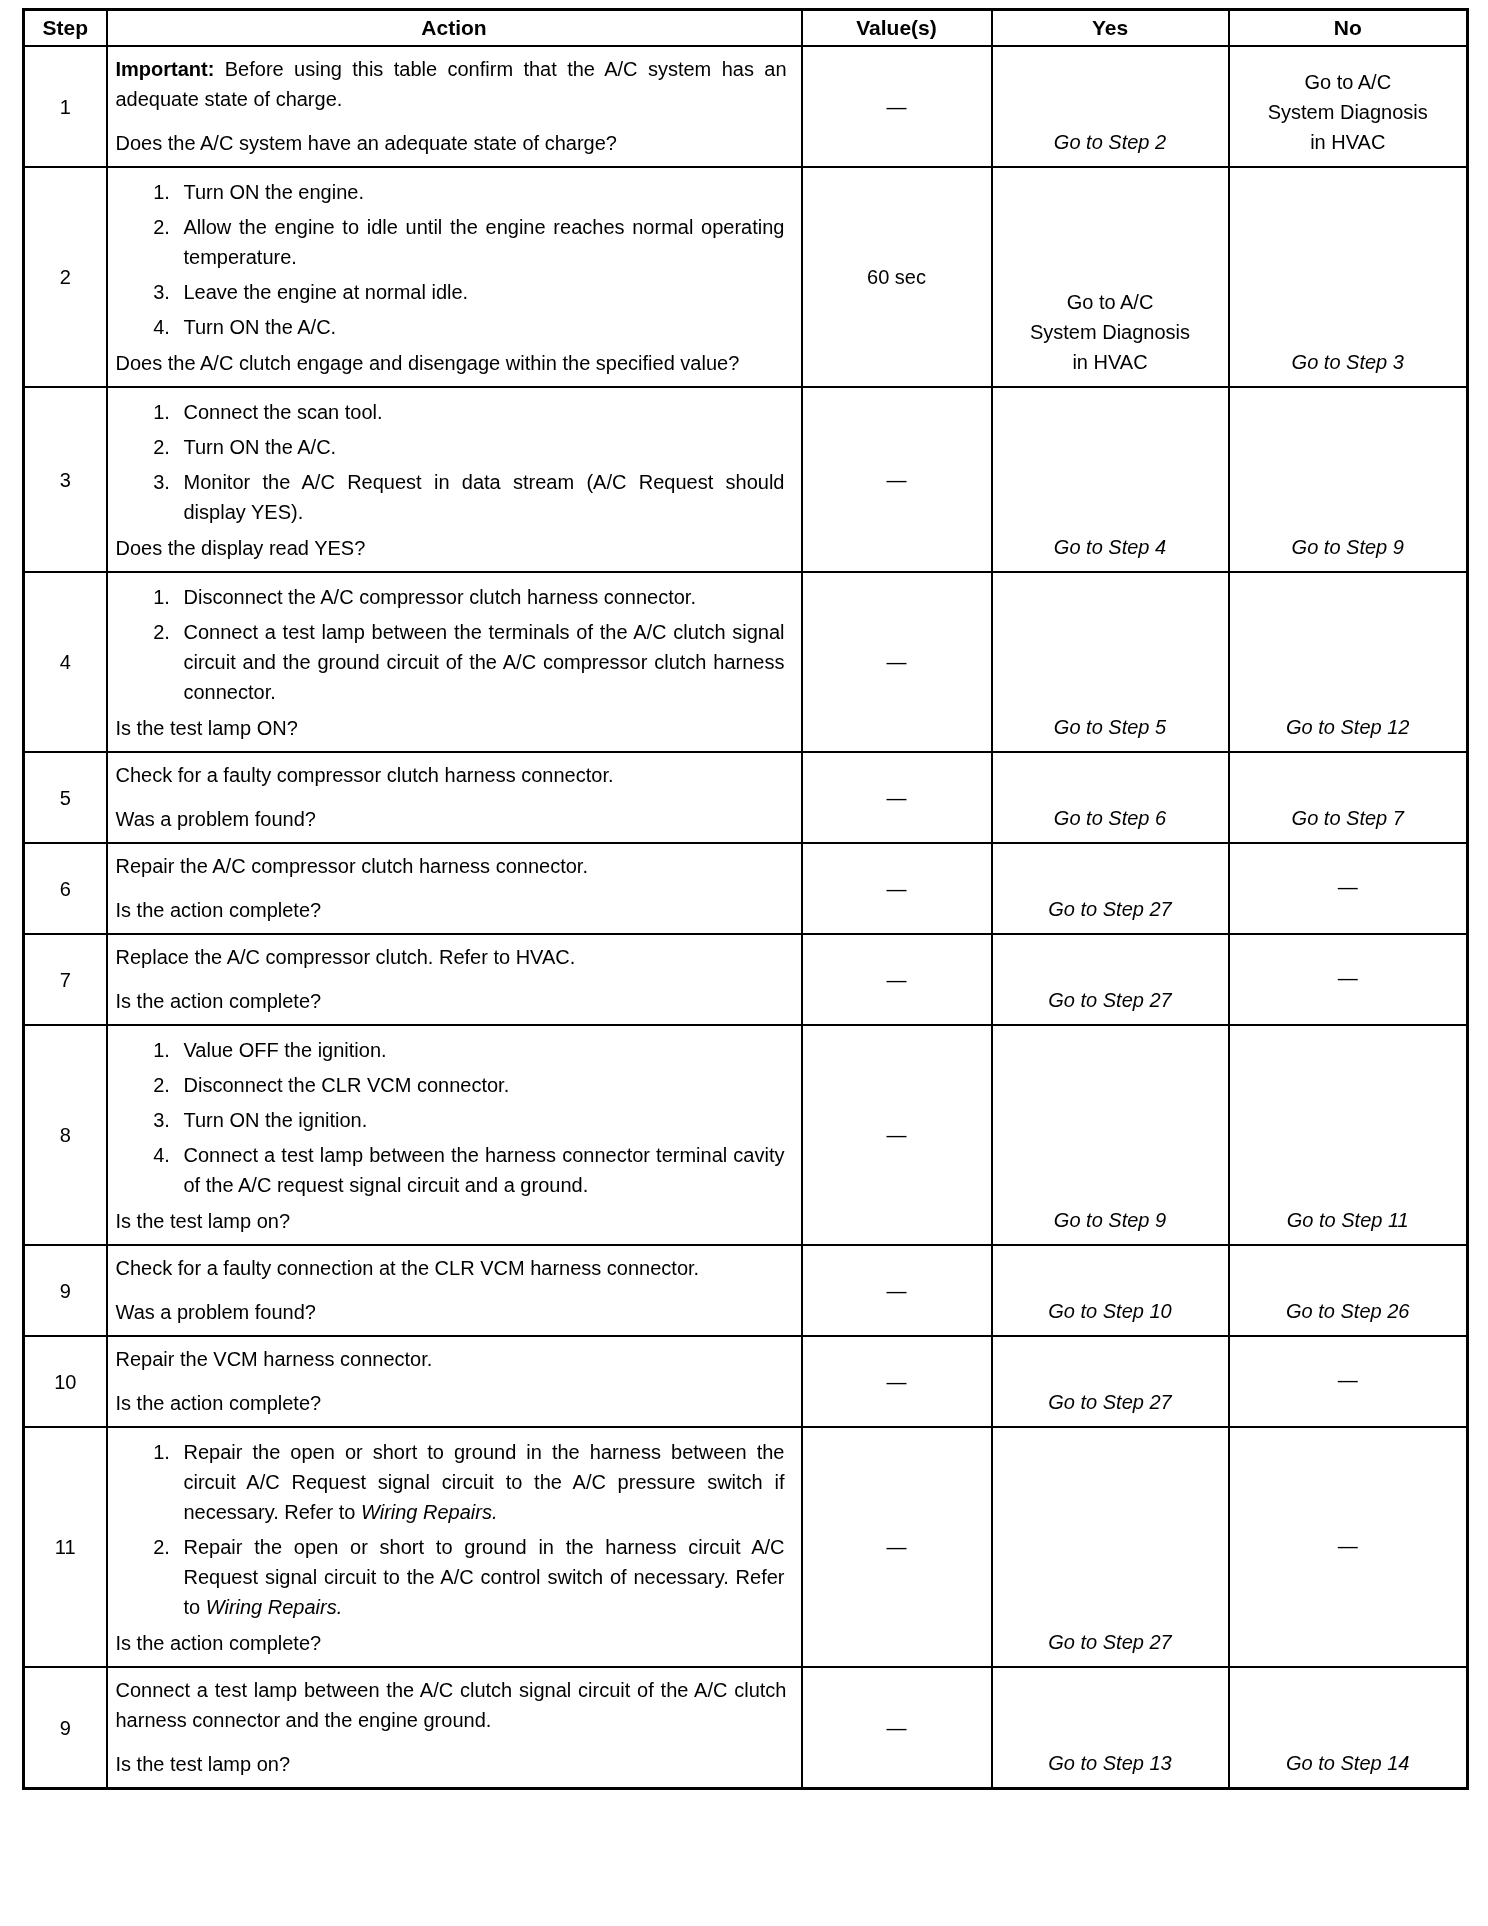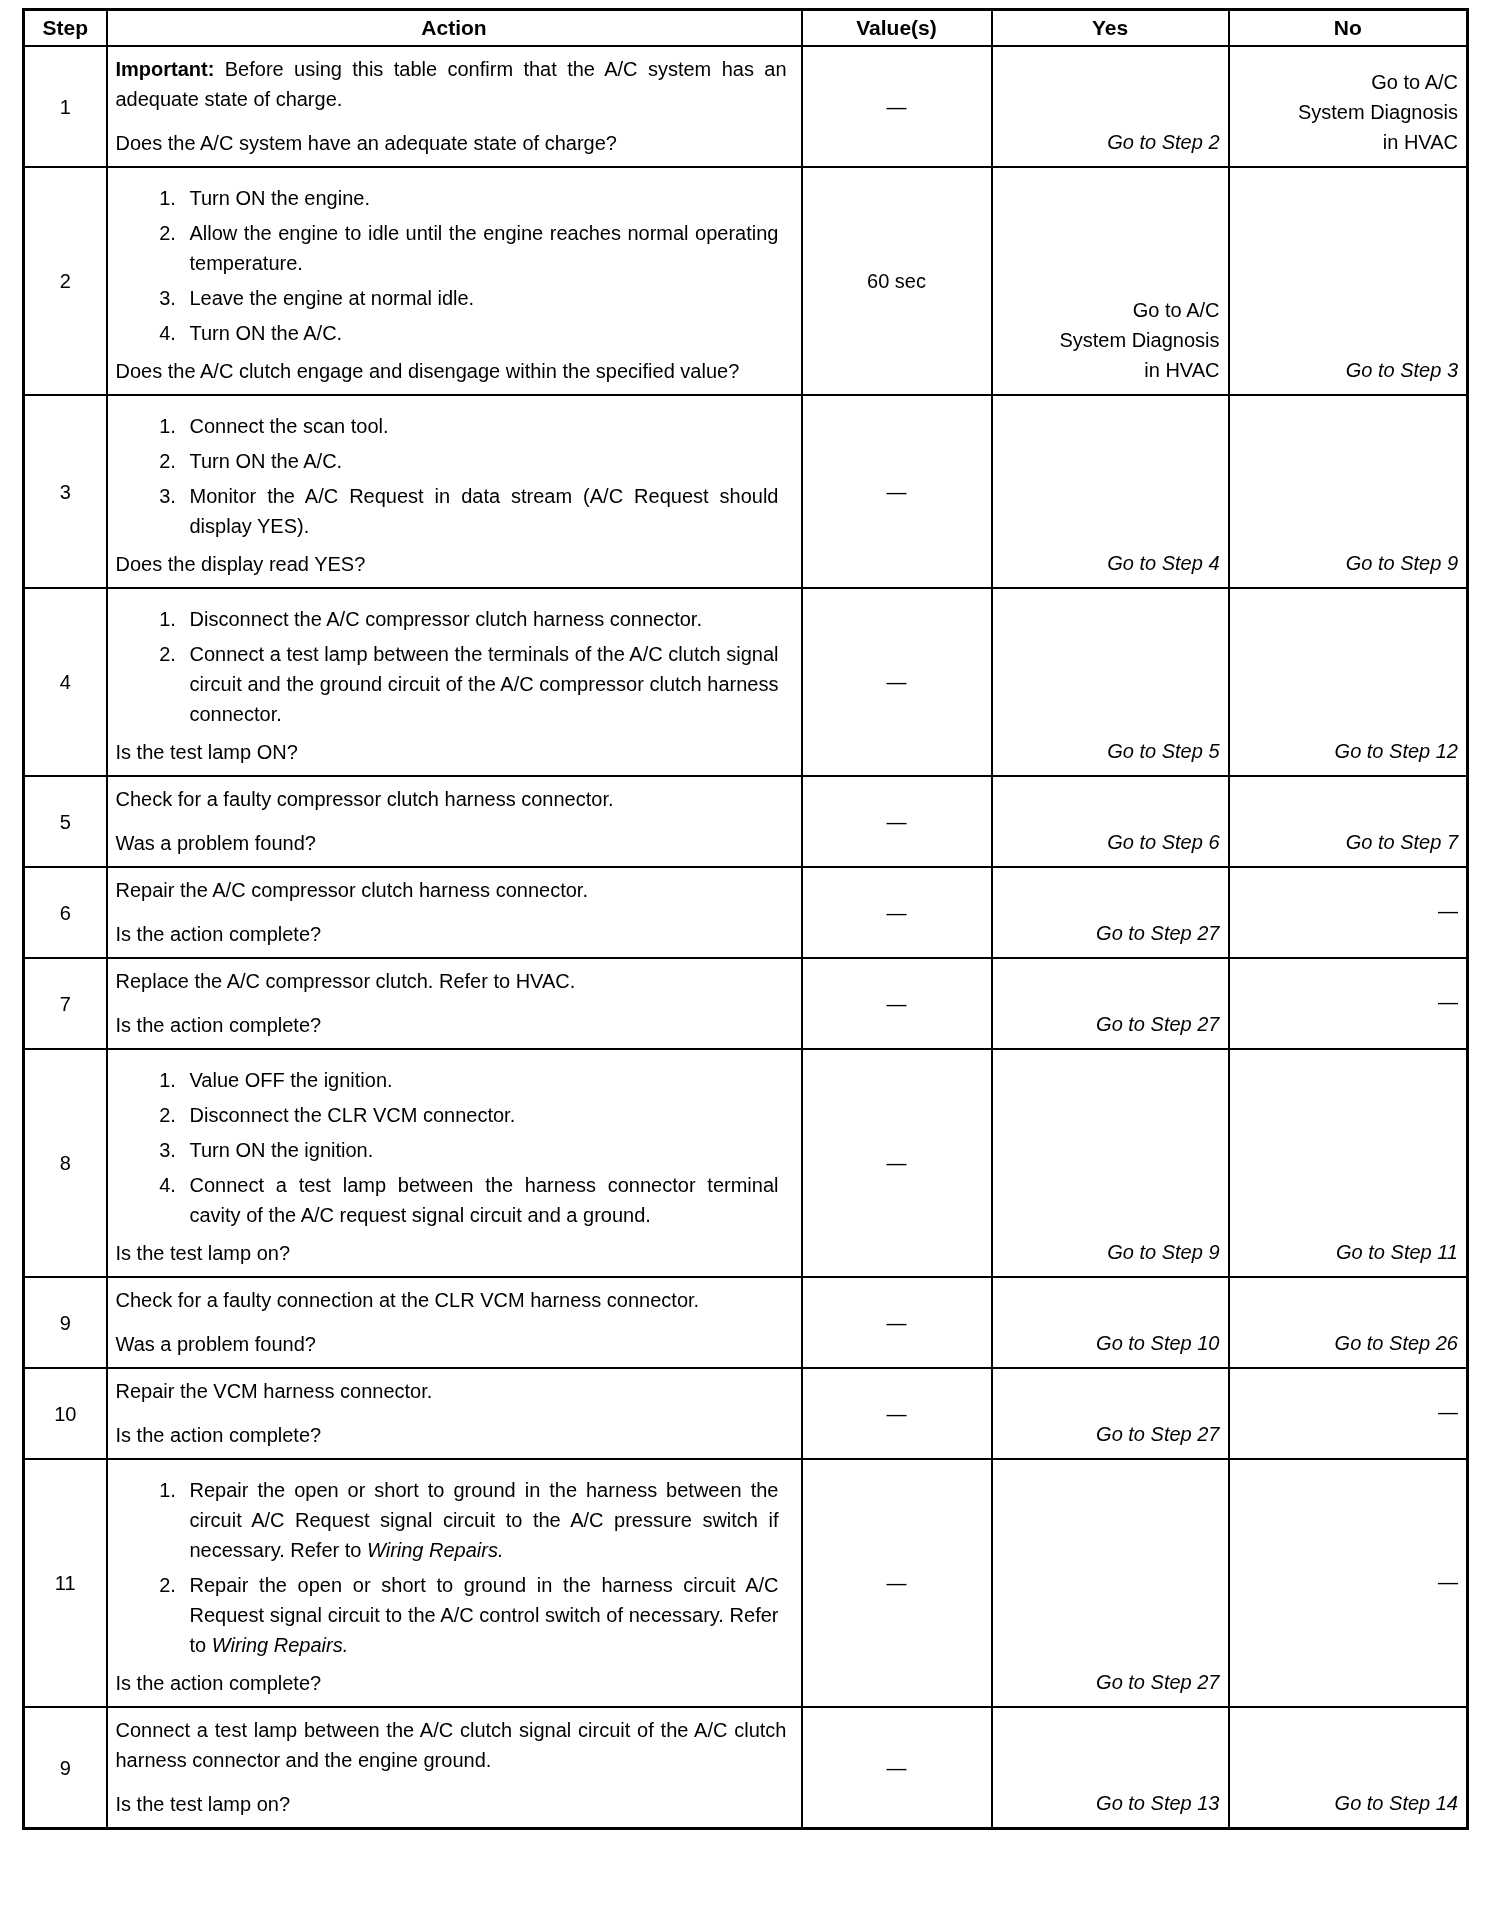--- a/index.html
+++ b/index.html
@@ -18,26 +18,26 @@
     font-size:21px; font-weight:bold; text-align:center;
     padding:5px 4px; vertical-align:middle;
   }
   td { font-size:20px; line-height:1.5; vertical-align:top; }
   td.step {
     text-align:center; vertical-align:middle; padding:4px;
   }
   td.action { padding:7px 14px 8px 8px; }
   td.value { text-align:center; vertical-align:middle; padding:4px; }
   td.yes, td.no {
-    text-align:right; vertical-align:bottom; padding:6px 8px 9px 8px;
+    text-align:center; vertical-align:bottom; padding:6px 8px 9px 8px;
   }
   td.no.mid, td.yes.mid { vertical-align:middle; }
   .para { margin:0 0 14px 0; text-align:justify; }
   .para:last-child { margin-bottom:0; }
-  ol.steps { margin:8px; padding-left:58px; }
+  ol.steps { margin:2px; padding-left:58px; }
   ol.steps li {
     padding-left:8px; margin:0 0 5px 0; text-align:justify;
   }
   .q { margin-top:6px; text-align:justify; }
   .goto { font-style:italic; }
   .ref { font-style:italic; }
   .sys .line { display:block; }
   b.imp { font-weight:bold;margin-top:32px; }
 </style>
 </head>

